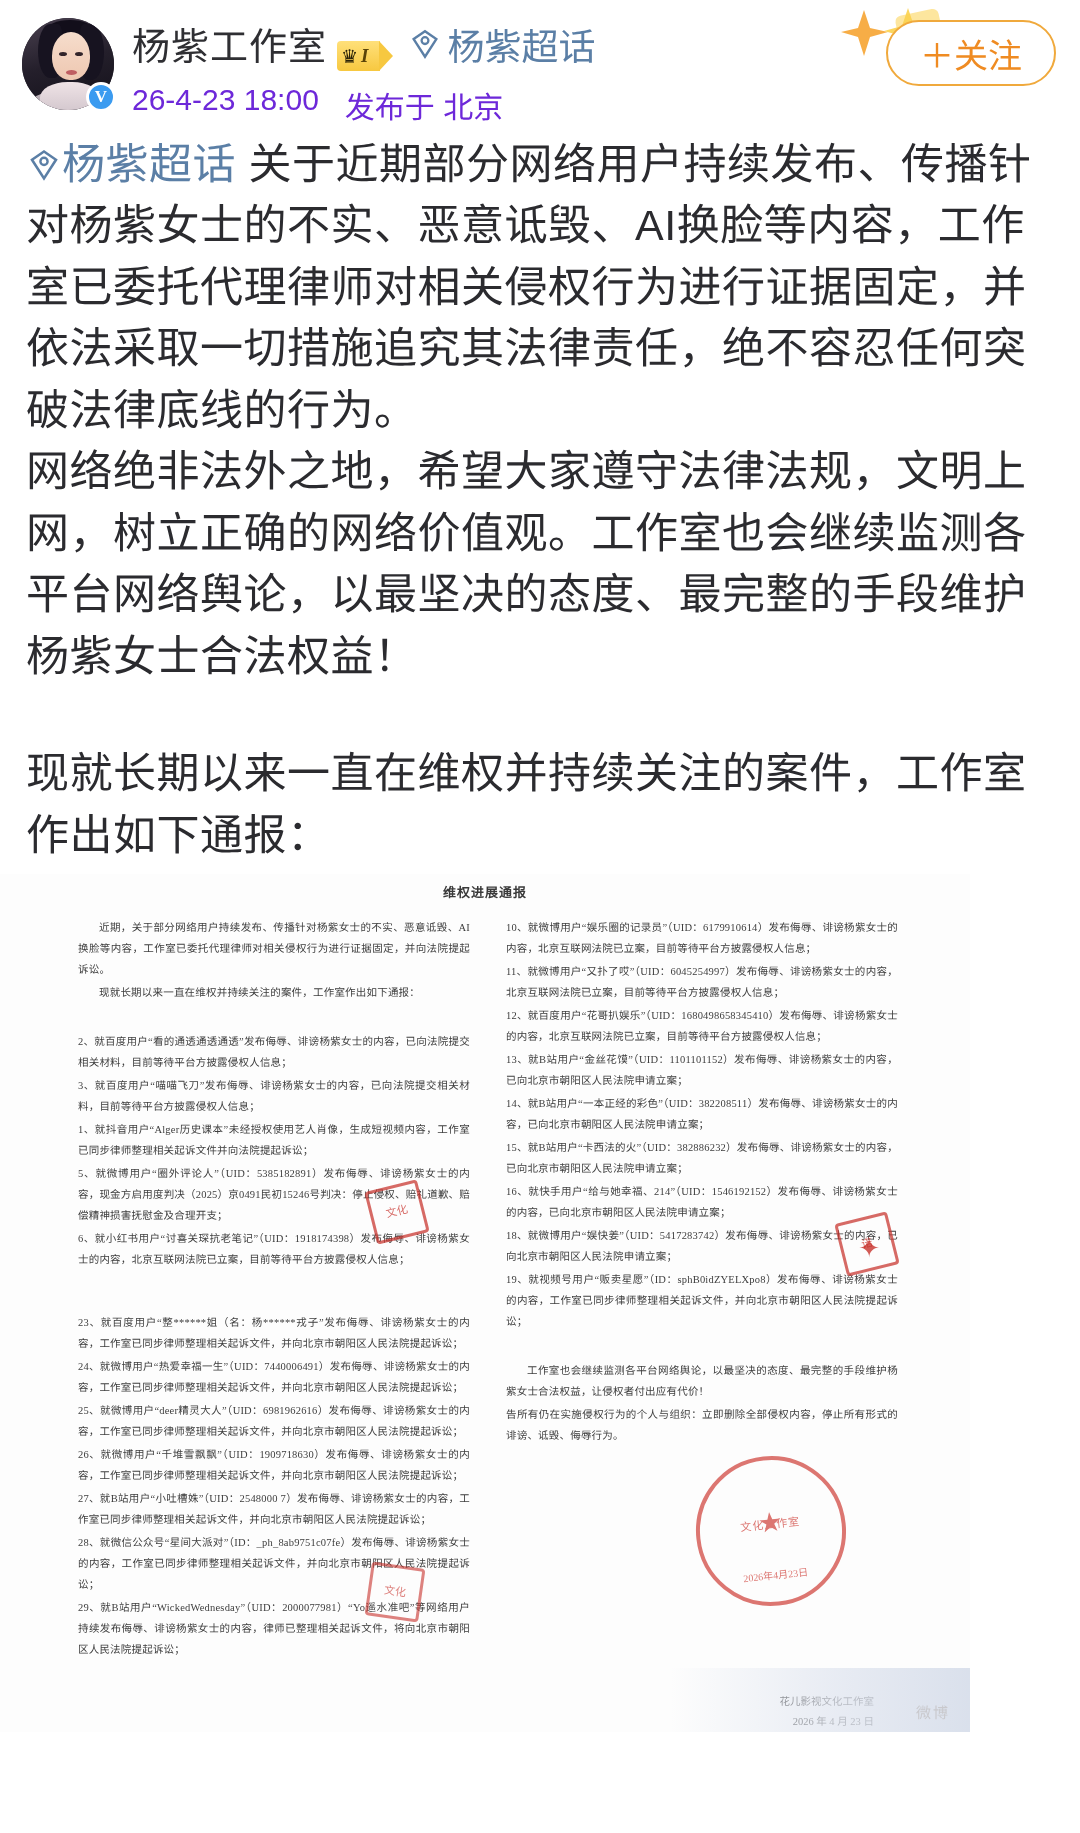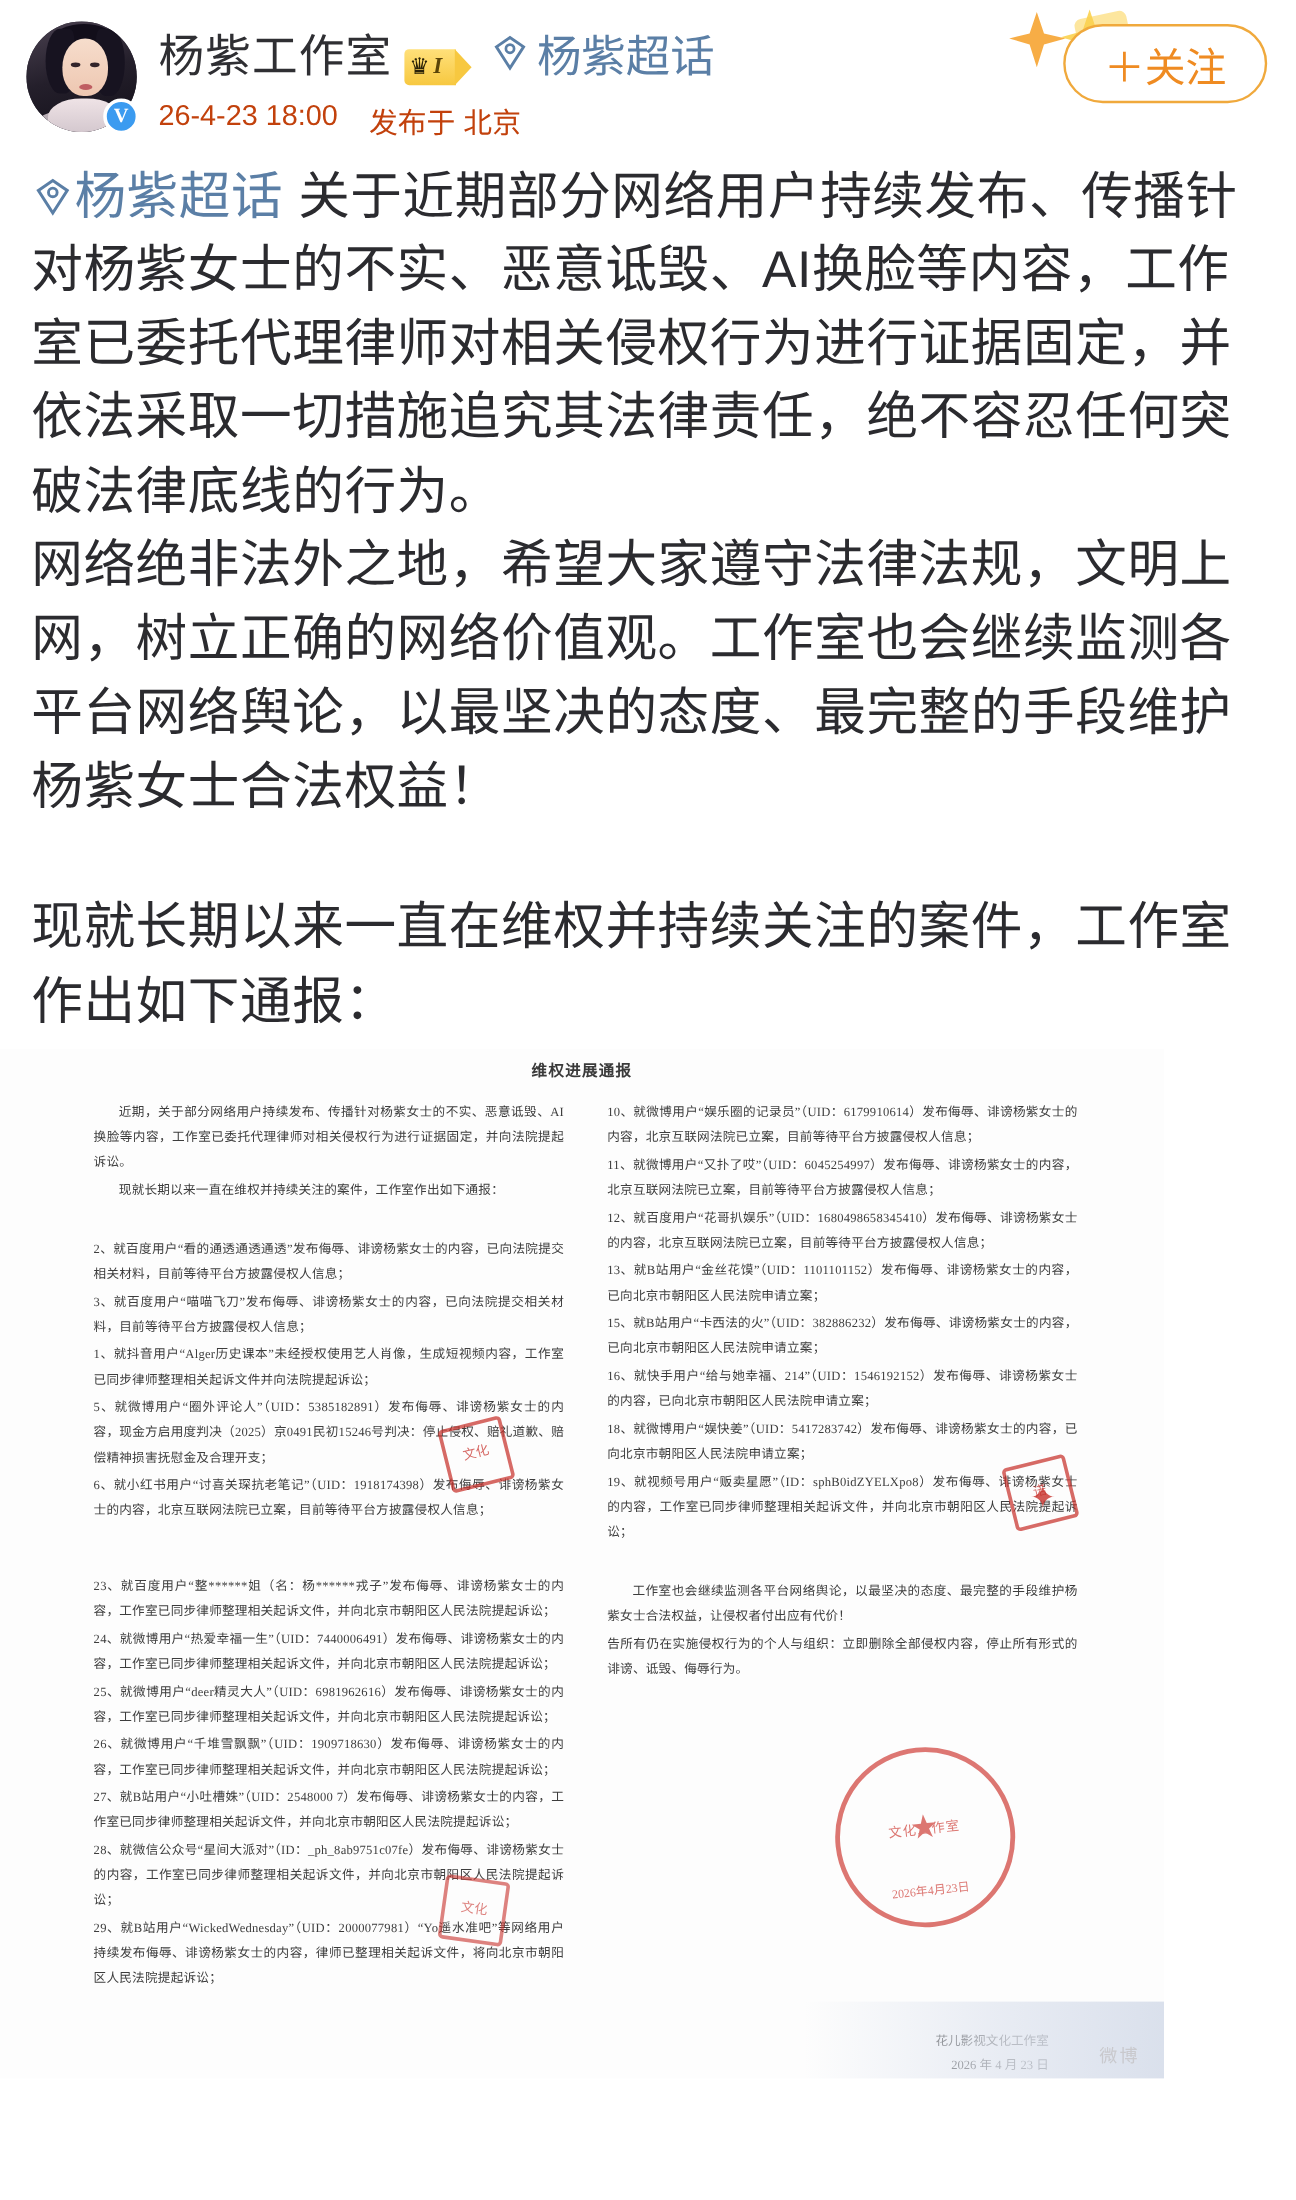--- a/index.html
+++ b/index.html
@@ -170,22 +170,22 @@
     align-items: center;
     gap: 5px;
     margin-left: 20px;
     color: #5b7fa6;
     font-size: 37px;
     white-space: nowrap;
   }
   .gem-icon { display:inline-block; width: 34px; height: 34px; }
   .time-row {
     margin-top: 12px;
-    font-size: 24px;
-    color: #c2410c;
+    font-size: 30px;
+    color: #6d28d9;
     display: flex;
     gap: 26px;
     white-space: nowrap;
   }
 
   
   .follow-area {
     position: absolute;
     right: 14px;
     top: 6px;
@@ -446,20 +446,21 @@
 
         <div class="stamp-sq stamp-left-1">文化</div>
         <div class="stamp-sq stamp-left-2">文化</div>
       </div>
 
       <div class="doc-col">
         <div class="doc-p">10、就微博用户“娱乐圈的记录员”（UID：6179910614）发布侮辱、诽谤杨紫女士的内容，北京互联网法院已立案，目前等待平台方披露侵权人信息；</div>
         <div class="doc-p">11、就微博用户“又扑了哎”（UID：6045254997）发布侮辱、诽谤杨紫女士的内容，北京互联网法院已立案，目前等待平台方披露侵权人信息；</div>
         <div class="doc-p">12、就百度用户“花哥扒娱乐”（UID：1680498658345410）发布侮辱、诽谤杨紫女士的内容，北京互联网法院已立案，目前等待平台方披露侵权人信息；</div>
         <div class="doc-p">13、就B站用户“金丝花馍”（UID：1101101152）发布侮辱、诽谤杨紫女士的内容，已向北京市朝阳区人民法院申请立案；</div>
+        <div class="doc-p">14、就B站用户“一本正经的彩色”（UID：382208511）发布侮辱、诽谤杨紫女士的内容，已向北京市朝阳区人民法院申请立案；</div>
         <div class="doc-p">15、就B站用户“卡西法的火”（UID：382886232）发布侮辱、诽谤杨紫女士的内容，已向北京市朝阳区人民法院申请立案；</div>
         <div class="doc-p">16、就快手用户“给与她幸福、214”（UID：1546192152）发布侮辱、诽谤杨紫女士的内容，已向北京市朝阳区人民法院申请立案；</div>
         <div class="doc-p">18、就微博用户“娱快姜”（UID：5417283742）发布侮辱、诽谤杨紫女士的内容，已向北京市朝阳区人民法院申请立案；</div>
         <div class="doc-p">19、就视频号用户“贩卖星愿”（ID：sphB0idZYELXpo8）发布侮辱、诽谤杨紫女士的内容，工作室已同步律师整理相关起诉文件，并向北京市朝阳区人民法院提起诉讼；</div>
 
         <div class="doc-gap-md"></div>
         <div class="doc-p indent">工作室也会继续监测各平台网络舆论，以最坚决的态度、最完整的手段维护杨紫女士合法权益，让侵权者付出应有代价！</div>
         <div class="doc-p">告所有仍在实施侵权行为的个人与组织：立即删除全部侵权内容，停止所有形式的诽谤、诋毁、侮辱行为。</div>
 
         <div class="stamp-sq stamp-right-1">诺</div>

